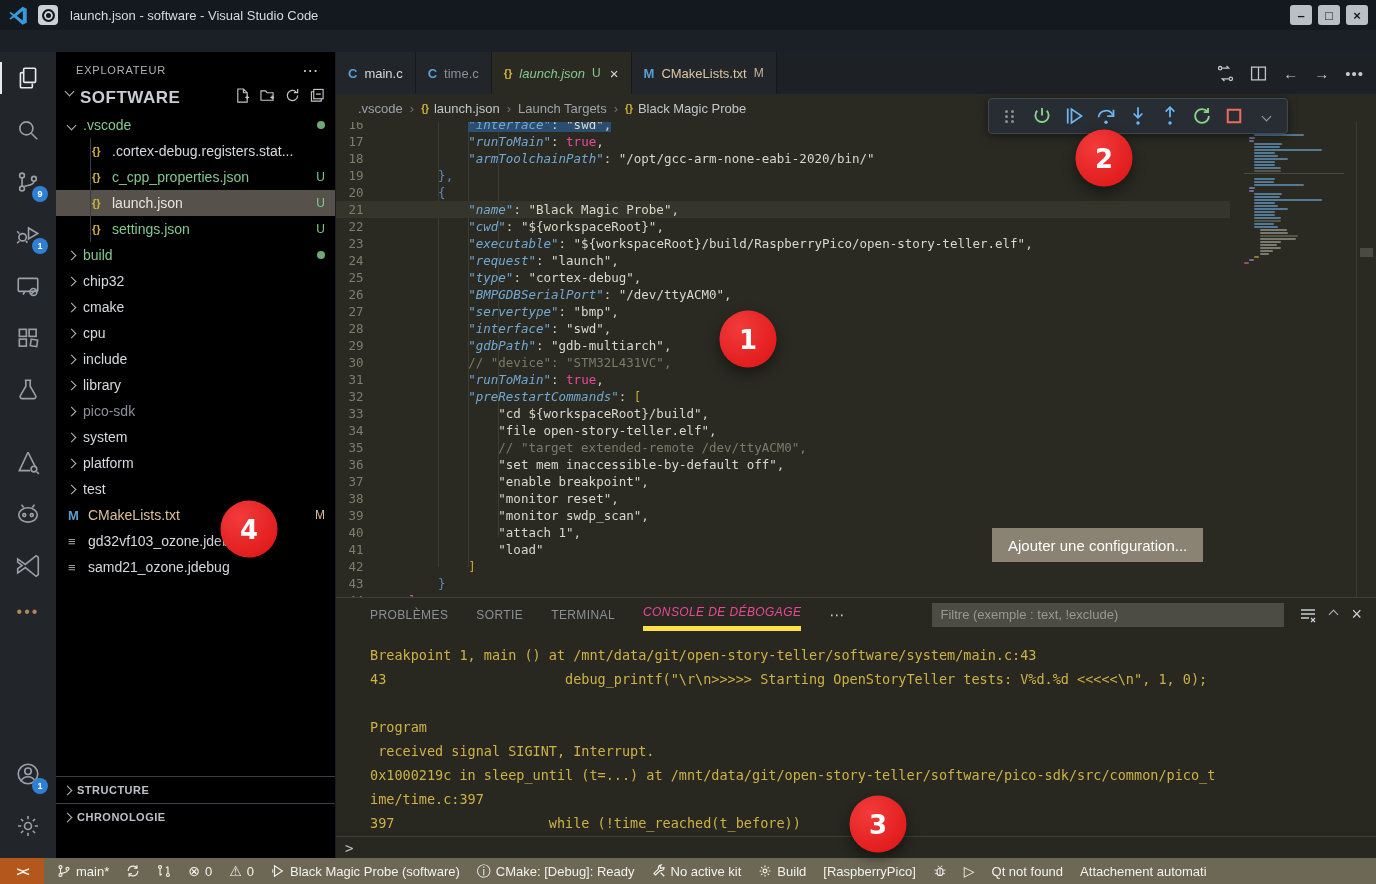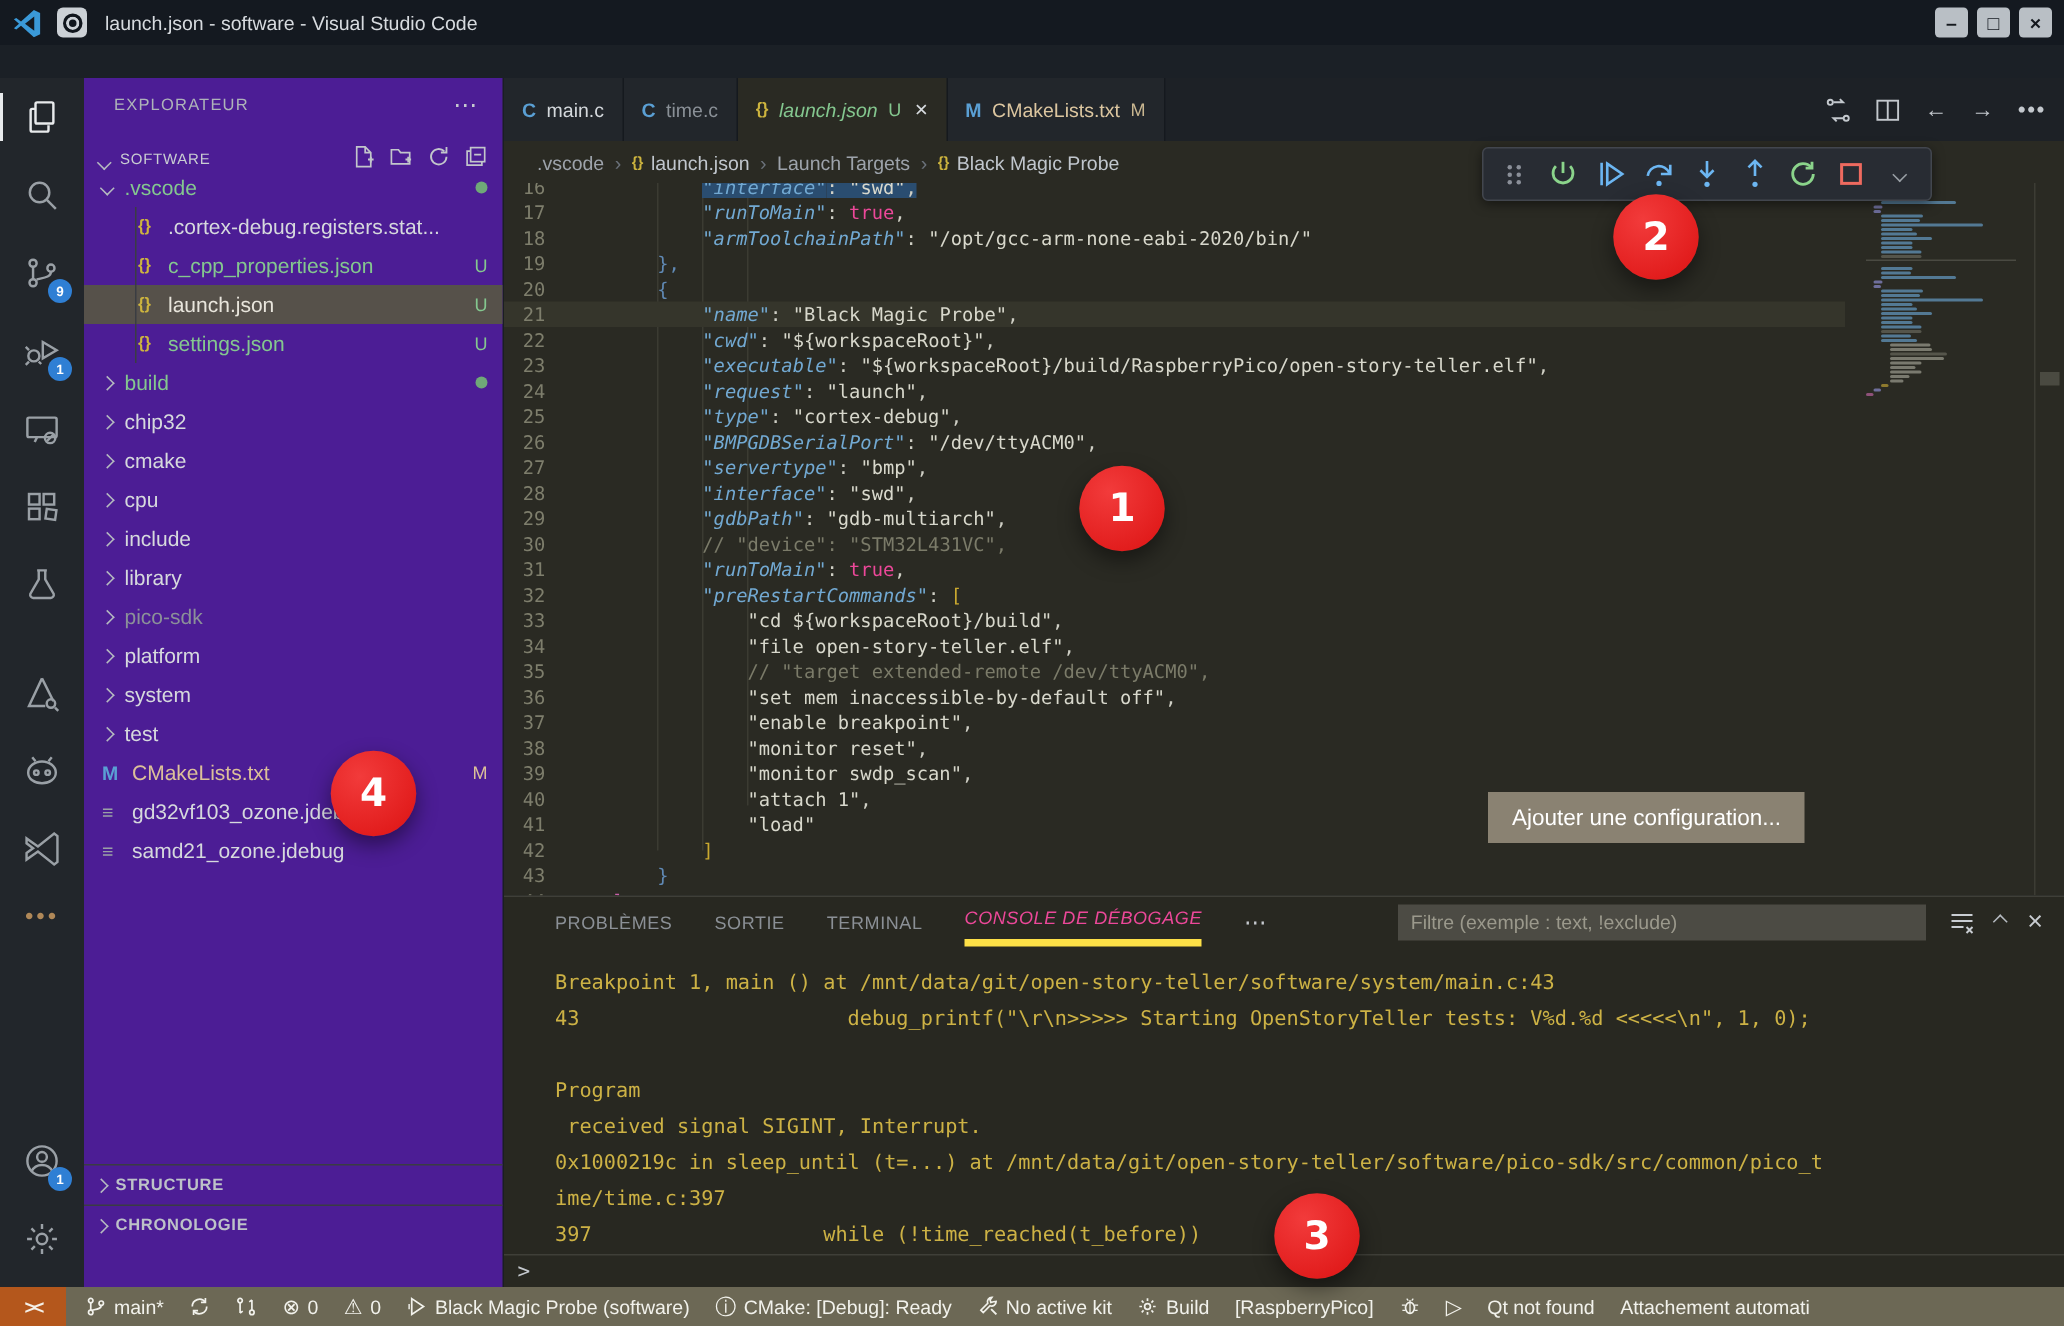--- a/index.html
+++ b/index.html
@@ -25,24 +25,24 @@
   .ab-icon { position:relative; width:56px; height:52px; display:flex; align-items:center; justify-content:center; color:#9aa0a6; }
   .ab-icon svg { stroke:#9aa0a6; }
   .ab-icon.active svg { stroke:#e8eaec; }
   .ab-icon.active::before { content:""; position:absolute; left:0; top:10px; bottom:10px; width:2px; background:#e8eaec; }
   .ab-badge { position:absolute; right:8px; bottom:6px; min-width:16px; height:16px; border-radius:9px; background:#2f7fd4; color:#fff; font-size:9px; font-weight:bold; display:flex; align-items:center; justify-content:center; padding:0 3px; }
   .ab-gap { margin-top:20px; }
   .ab-dots { font-size:16px; color:#b08858; letter-spacing:2px; height:40px; display:flex; align-items:center; }
   .ab-bottom { margin-top:auto; margin-bottom:6px; display:flex; flex-direction:column; align-items:center; }
 
   
-  .sidebar { position:absolute; left:56px; top:52px; width:280px; height:806px; background:#4c1d95; border-right:1px solid #1a1e23; }
+  .sidebar { position:absolute; left:56px; top:52px; width:280px; height:806px; background:#000000; border-right:1px solid #1a1e23; }
   .sb-title { height:36px; display:flex; align-items:center; padding:0 16px 0 20px; font-size:11px; letter-spacing:.8px; color:#aeb3b9; }
   .sb-title .more { margin-left:auto; font-size:16px; color:#c6cacf; }
-  .sb-section { height:24px; display:flex; align-items:flex-end; padding:0 10px; font-size:10px; font-weight:normal; letter-spacing:.5px; color:#c9cdd2; }
+  .sb-section { height:24px; display:flex; align-items:flex-start; padding:0 10px; font-size:17px; font-weight:bold; letter-spacing:.5px; color:#c9cdd2; }
   .sb-actions { margin-left:auto; display:flex; gap:10px; }
   .sb-actions svg { stroke:#c2c6cb; }
   .tree { position:relative; }
   .tree-row { position:relative; height:26px; display:flex; align-items:center; font-size:14px; padding-right:10px; }
   .tree-row.sel { background:#56514a; }
   .tree-row .chev { margin:0 4px 0 12px; }
   .tree-row.child { padding-left:36px; }
   .tree-row.child::before { content:""; position:absolute; left:34px; top:0; bottom:0; width:1px; background:#3a3d42; }
   .ficon { display:inline-block; width:20px; font-weight:bold; font-size:11px; text-align:left; }
   .ficon.json { color:#cdb43e; }
@@ -320,25 +320,25 @@
         <div class="tree-row">
           <span class="chev right"></span>
           <span class="t-light" style="margin-left: 4px;">library</span>
         </div>
         <div class="tree-row">
           <span class="chev right"></span>
           <span class="t-gray" style="margin-left: 4px;">pico-sdk</span>
         </div>
         <div class="tree-row">
           <span class="chev right"></span>
+          <span class="t-light" style="margin-left: 4px;">system</span>
+        </div>
+        <div class="tree-row">
+          <span class="chev right"></span>
           <span class="t-light" style="margin-left: 4px;">platform</span>
-        </div>
-        <div class="tree-row">
-          <span class="chev right"></span>
-          <span class="t-light" style="margin-left: 4px;">system</span>
         </div>
         <div class="tree-row">
           <span class="chev right"></span>
           <span class="t-light" style="margin-left: 4px;">test</span>
         </div>
         <div class="tree-row">
           <span class="ficon m" style="margin-left: 12px;">M</span>
           <span class="t-orange">CMakeLists.txt</span>
           <span class="tree-badge t-orange">M</span>
         </div>

